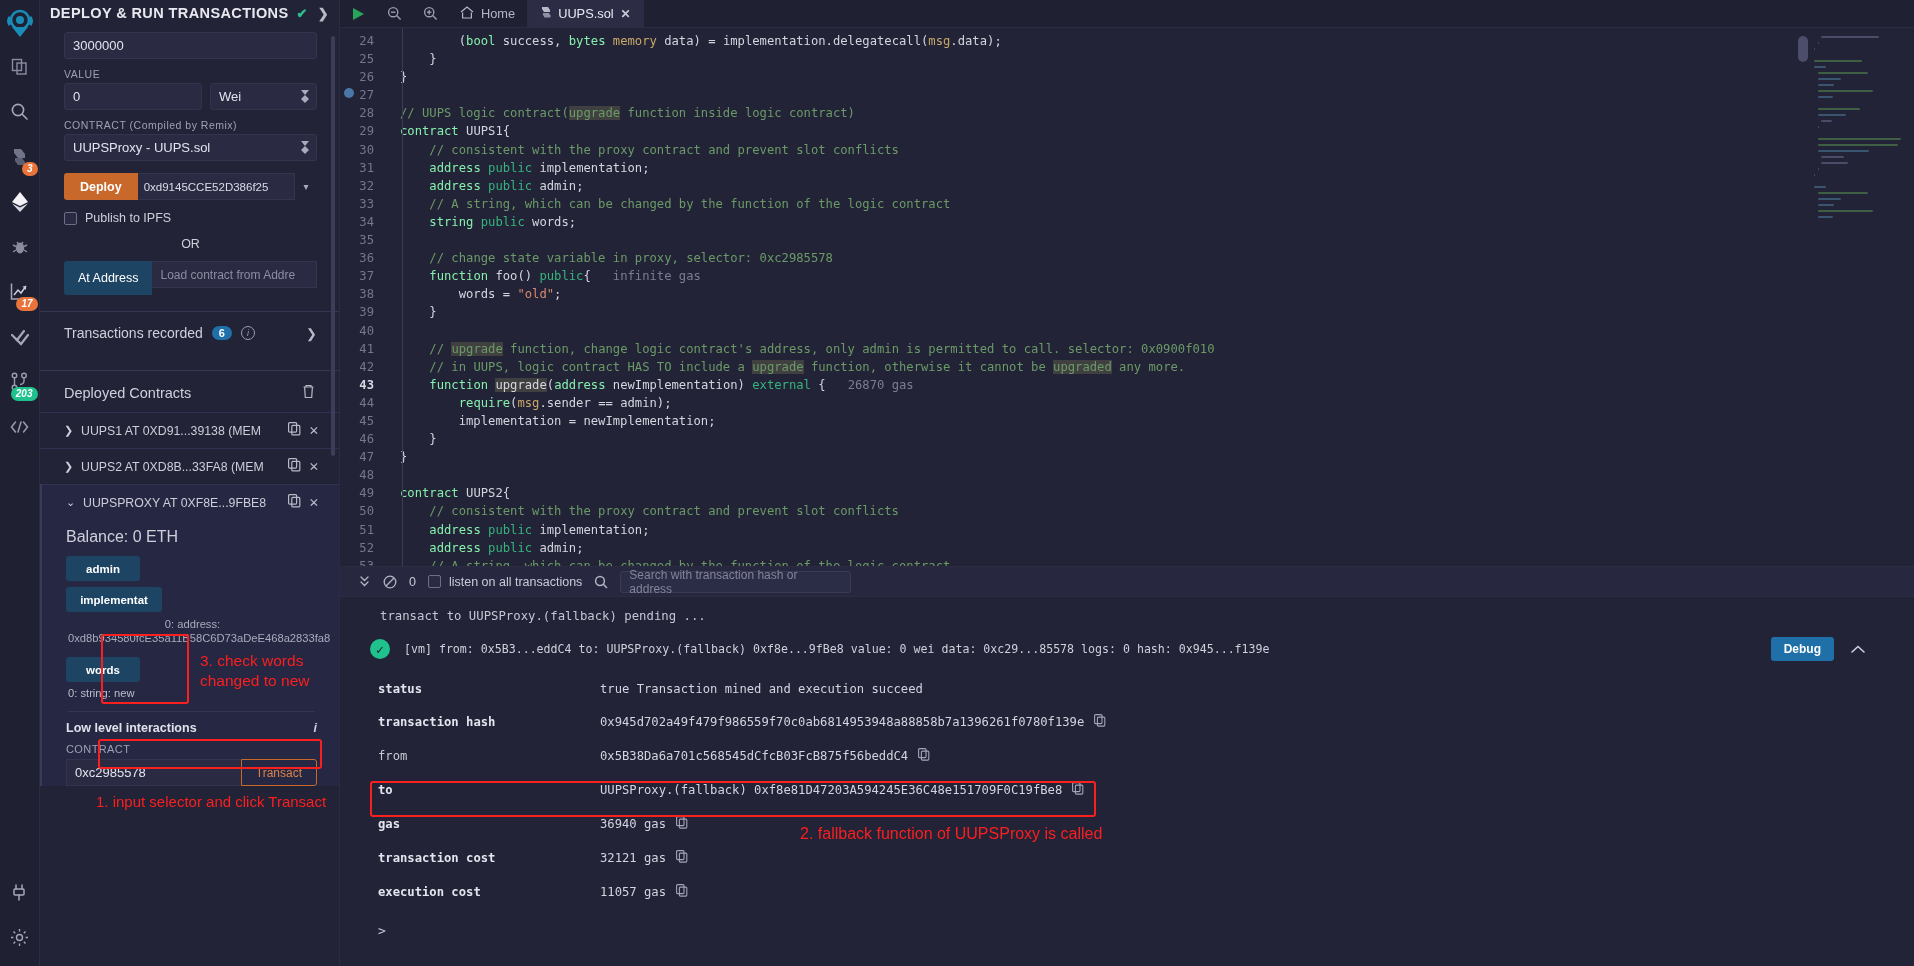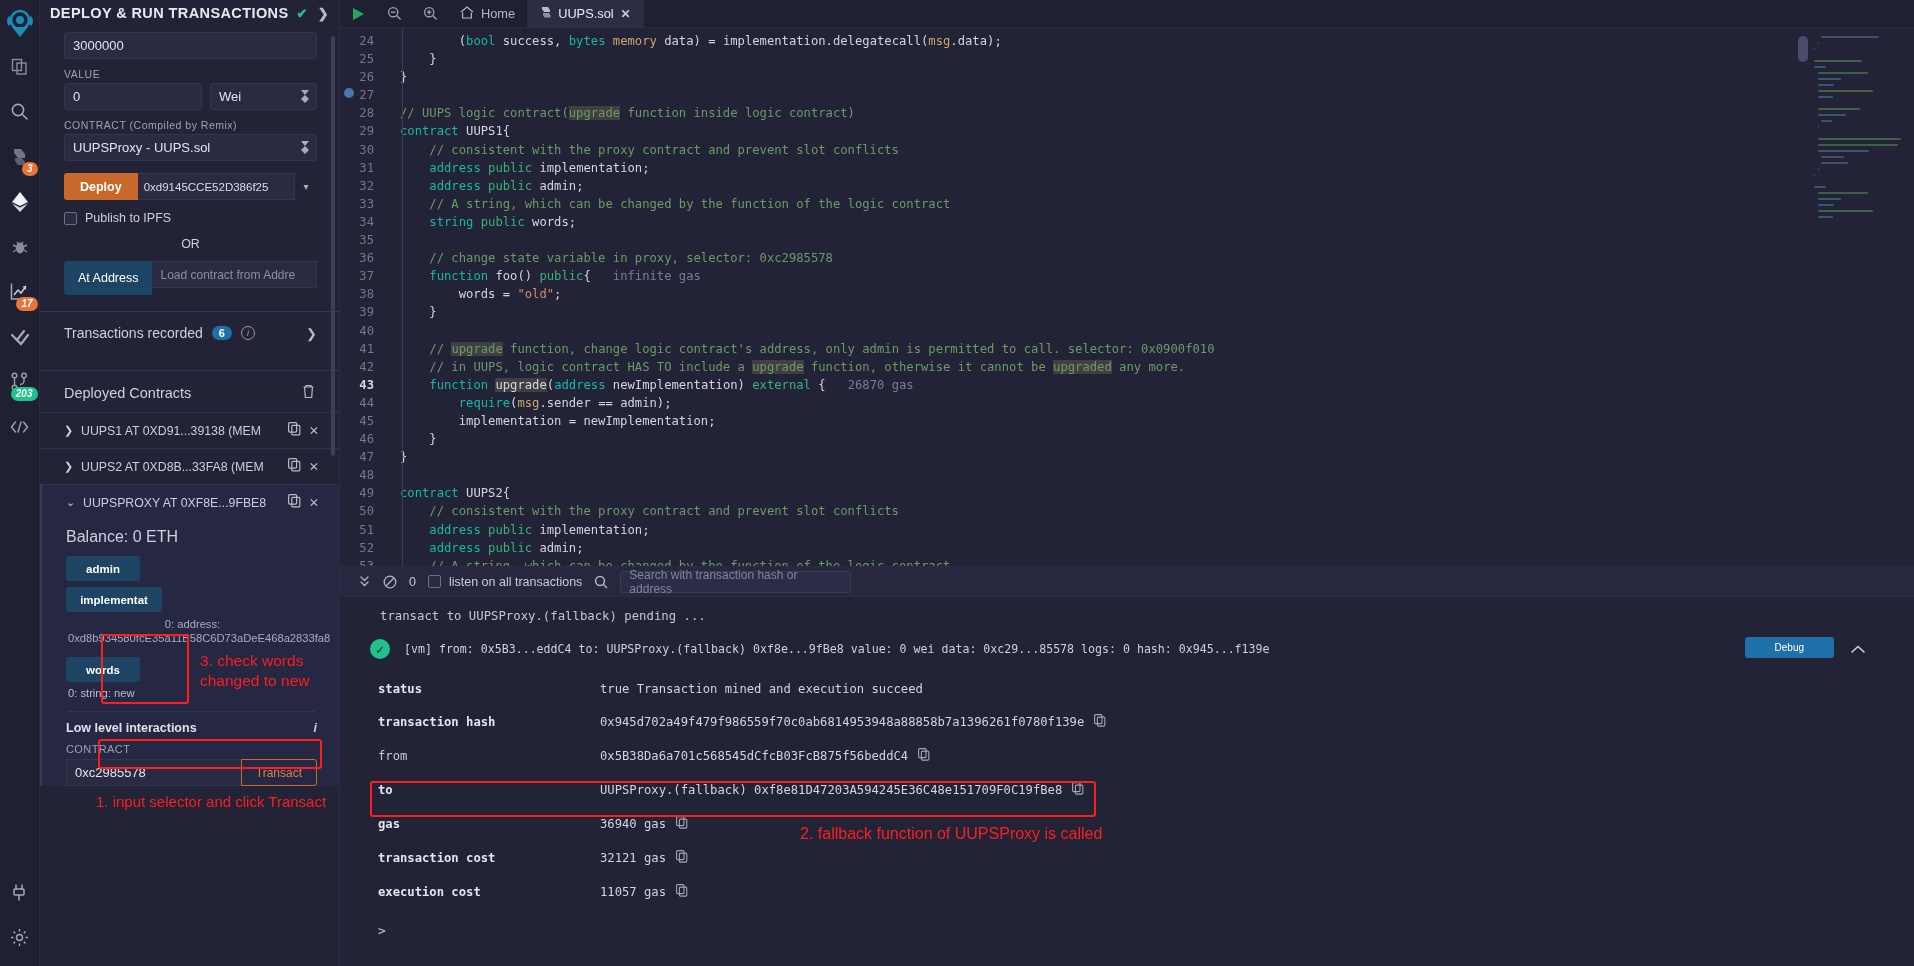--- a/index.html
+++ b/index.html
@@ -168,21 +168,21 @@
   }
   .bp { position:absolute; left:4px; width:10px; height:10px; border-radius:50%; background:#4a77a8; }
   .code { padding-top:4px; }
   .cl { display:flex; height:18.1px; white-space:pre; }
   .ln { width:46px; min-width:46px; text-align:right; padding-right:12px; color:#74778f; }
   .ln.cur { color:#d5d6e2; font-weight:700; }
   .ctext { padding-left:14px; }
   .vline { position:absolute; top:0; bottom:0; width:1px; background:#3a3b55; }
 
   .cm { color:#6b9a67; }
-  .kw { color:#14b8a6; }
+  .kw { color:#86efac; }
   .kw2{ color:#35b47c; }
   .st { color:#d98a70; }
   .dim{ color:#c9a96a; }
   .mark { background:#404040; border-radius:0; }
   .gashint { color:#7b7d94; }
 
   .minimap { width:106px; min-width:106px; background:#222336; position:relative; overflow:hidden; }
   .mm-line { position:absolute; height:2px; background:#4a4c68; border-radius:1px; }
   .mm-line.g { background:#3f5f45; }
   .mm-line.b { background:#3a5570; }
@@ -208,21 +208,21 @@
   .txcard { margin: 16px 28px 0 30px; position:relative; }
   .txhead { display:flex; align-items:center; gap:14px; font-size:11.6px; color:#cfd0dc; }
   .okcirc {
     width:20px;height:20px;border-radius:50%;background:#1fc18c;
     display:flex;align-items:center;justify-content:center;color:#16202a;font-size:13px;font-weight:bold;
     flex:0 0 20px;
   }
   .btn-debug {
     position:absolute; right:52px; top:-2px;
     background:#1f6fa8; color:#fff; border:none; border-radius:3px;
-    font-size:10px; font-weight:400; padding:5px 30px; cursor:pointer;
+    font-size:12px; font-weight:700; padding:5px 13px; cursor:pointer;
   }
   .collapse-ic { position:absolute; right:20px; top:1px; color:#cfd0dc; }
 
   .txrow { display:flex; font-size:12.2px; color:#d3d4e0; padding: 9px 0 9px 8px; align-items:center;}
   .txrow .k { width:222px; min-width:222px; font-weight:bold; color:#e3e4ee; }
   .txrow .v { display:flex; align-items:center; gap:10px; }
   .txrow.light .k { font-weight:normal; color:#c9cad6; }
   .cpy { color:#a3a5b8; }
   .prompt { font-family:"DejaVu Sans Mono", monospace; color:#c5c6d4; font-size:13px; padding: 14px 0 0 8px; }
   .hl-red { position:absolute; border:2px solid #fc1f1f; border-radius:3px; pointer-events:none; }

